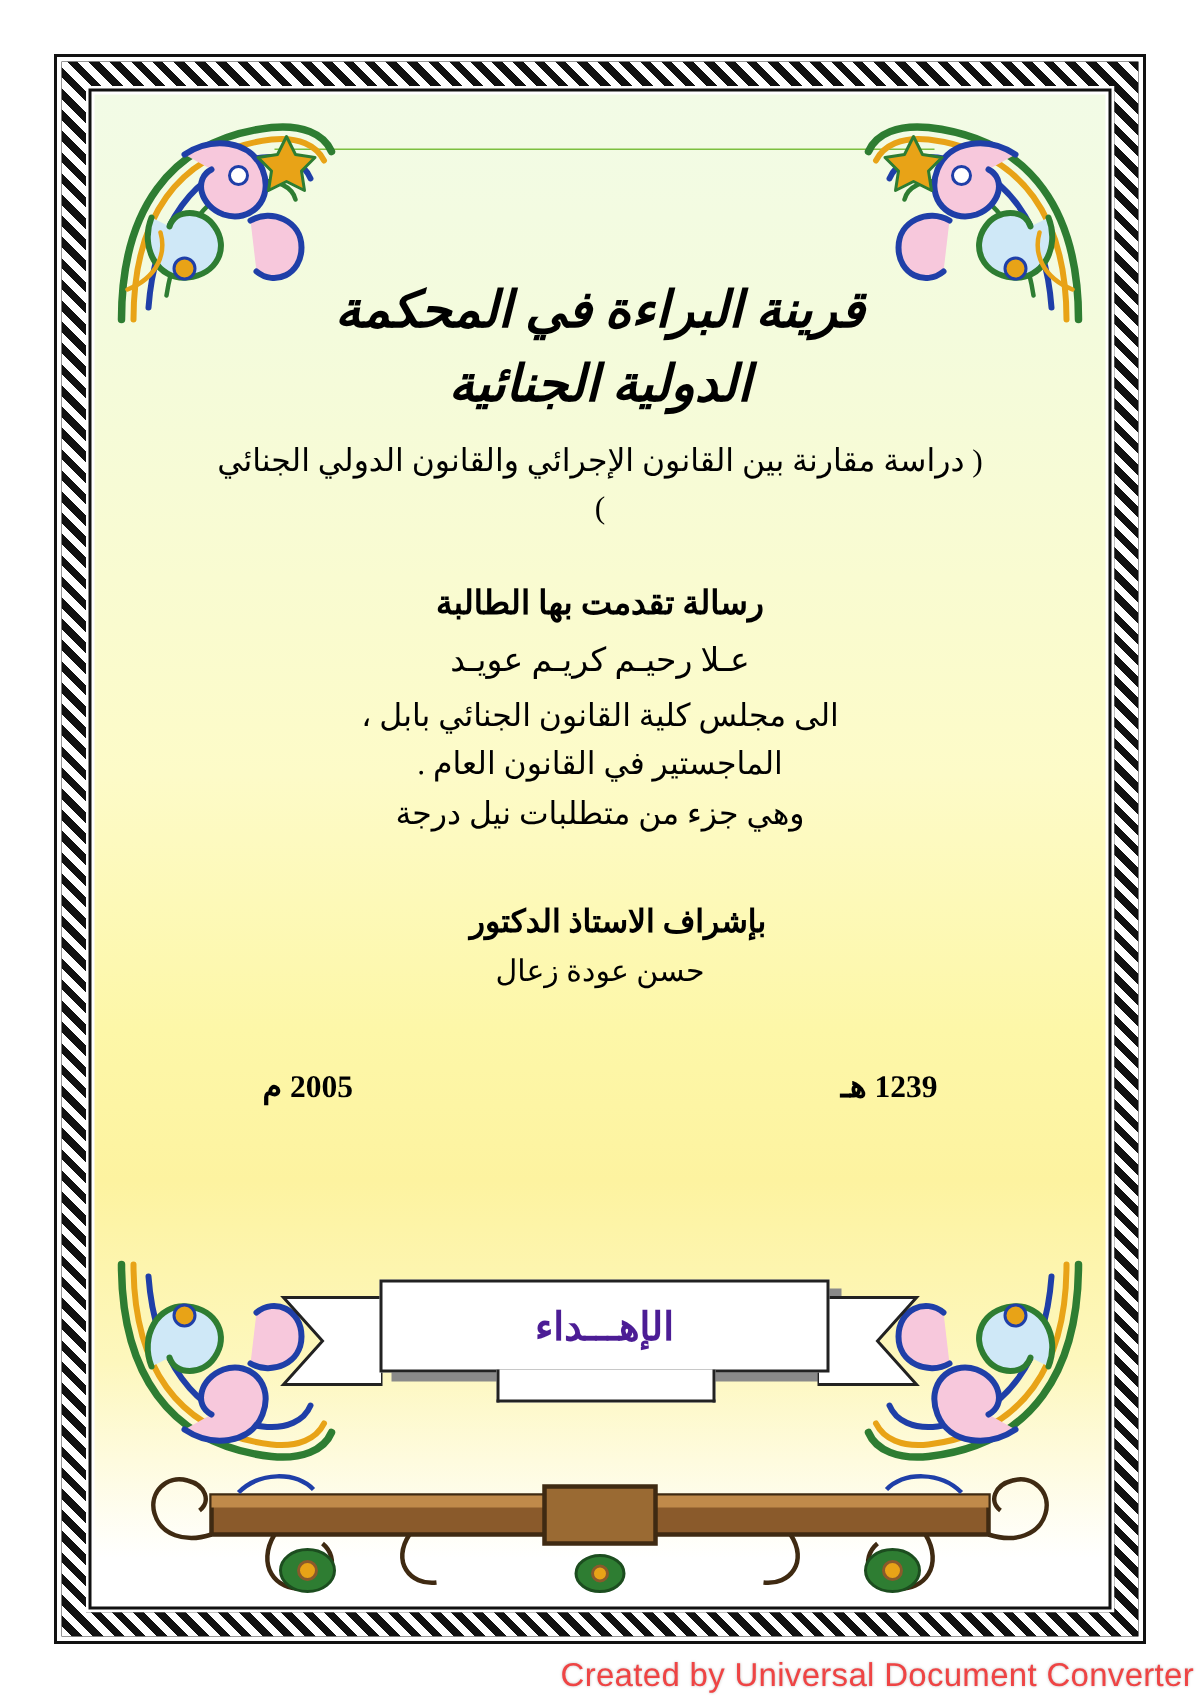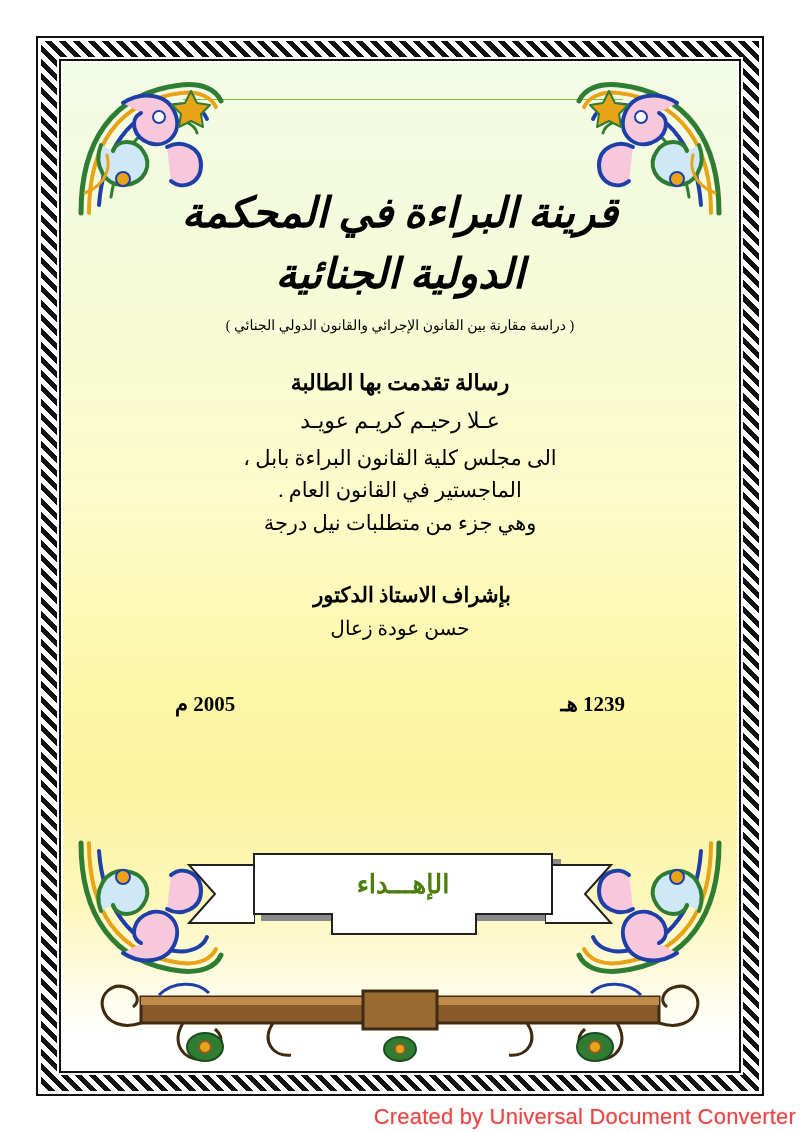--- a/index.html
+++ b/index.html
@@ -108,32 +108,32 @@
   
   .content {
     position: absolute;
     left: 0; top: 120px;
     width: 674px;
     text-align: center;
     color: #000;
     font-family: "Liberation Serif", "DejaVu Serif", serif;
   }
   .title {
-    font-size: 42px;
+    font-size: 34px;
     font-weight: bold;
     font-style: italic;
     line-height: 1.45;
     letter-spacing: 0px;
     margin: 0 auto;
     width: 560px;
   }
   .subtitle {
     margin: 10px auto 0;
     width: 520px;
-    font-size: 14px;
+    font-size: 21px;
     line-height: 1.5;
   }
   .presented-label {
     margin-top: 34px;
     font-size: 22px;
     font-weight: bold;
   }
   .student-name {
     margin-top: 12px;
     font-size: 22px;
@@ -188,21 +188,21 @@
     box-sizing: border-box;
     display: flex;
     align-items: center;
     justify-content: center;
   }
   .banner-text {
     font-family: "Liberation Serif", "DejaVu Serif", serif;
     font-size: 26px;
     font-weight: bold;
     letter-spacing: 3px;
-    color: #4d7c0f;
+    color: #4c1d95;
   }
   .banner-tail {
     position: absolute;
     top: 22px;
     width: 84px; height: 70px;
   }
   .tail-left  { left: 108px; }
   .tail-right { left: 482px; }
   .banner-notch {
     position: absolute;
@@ -316,21 +316,21 @@
         <div>الدولية الجنائية</div>
       </div>
 
       <div class="subtitle">( دراسة مقارنة بين القانون الإجرائي والقانون الدولي الجنائي )</div>
 
       <div class="presented-label">رسالة تقدمت بها الطالبة</div>
 
       <div class="student-name">عـلا رحيـم كريـم عويـد</div>
 
       <div class="submission">
-        <div>الى مجلس كلية القانون البراءة بابل ،</div>
+        <div>الى مجلس كلية القانون الجنائي بابل ،</div>
         <div>الماجستير في القانون العام .</div>
         <div>وهي جزء من متطلبات نيل درجة</div>
       </div>
 
       <div class="supervisor-label">بإشراف الاستاذ الدكتور</div>
       <div class="supervisor-name">حسن عودة زعال</div>
 
       <div class="dates">
         <span>1239 هـ</span>
         <span>2005 م</span>

